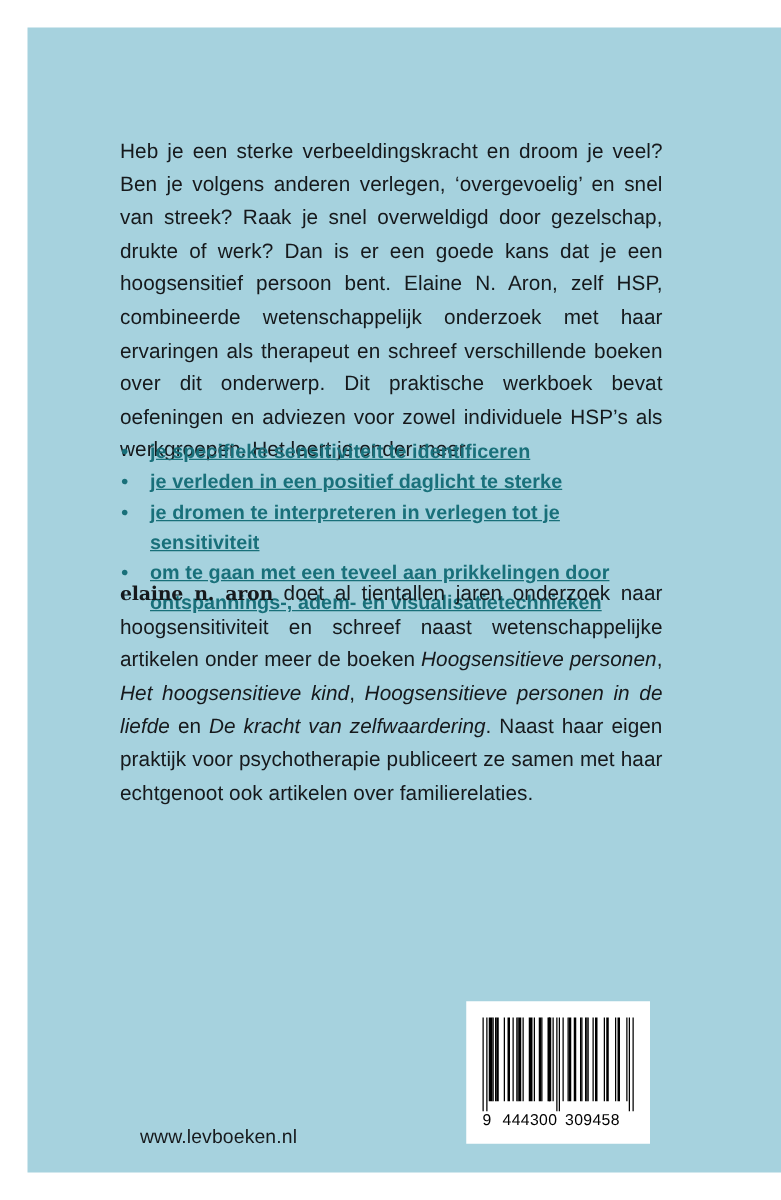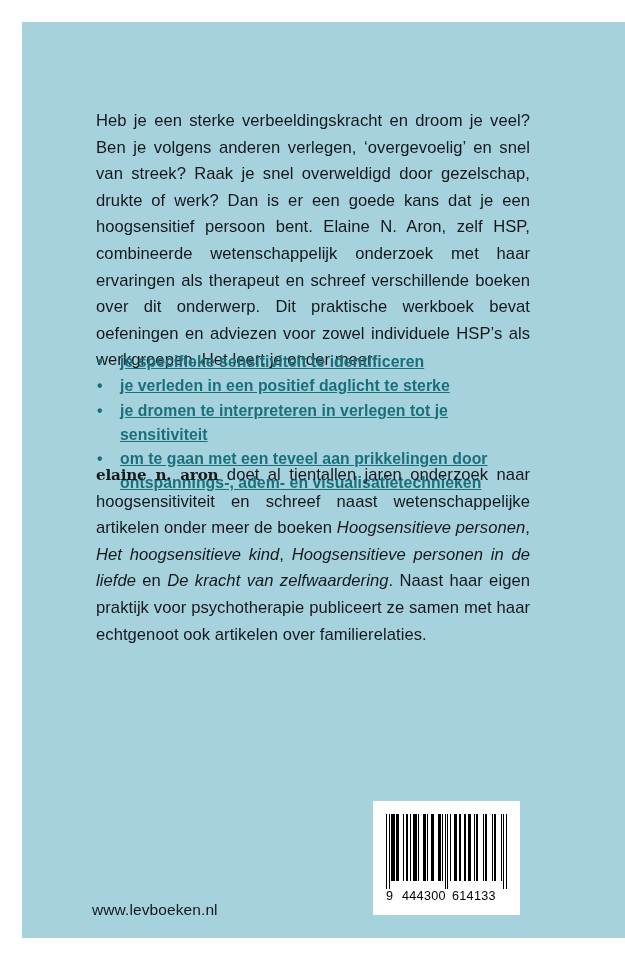--- a/index.html
+++ b/index.html
@@ -95,21 +95,21 @@
     letter-spacing: -0.2px;
     color: #16191c;
   }
   #author-bio .book-title {
     font-style: italic;
   }
 
   
   #site-url {
     position: absolute;
-    left: 70px;
+    left: 90px;
     top: 879px;   
     font-size: 15.5px;
     color: #16191c;
     letter-spacing: 0.1px;
     white-space: nowrap;
   }
 
   
   #barcode-box {
     position: absolute;
@@ -240,18 +240,18 @@
           <span class="bar guard" style="left:82.1053%;width:1.0737%"></span>
           <span class="bar guard" style="left:87.3684%;width:1.0737%"></span>
           <span class="bar guard" style="left:89.4737%;width:1.0737%"></span>
           <span class="bar guard" style="left:94.7368%;width:1.0737%"></span>
           <span class="bar" style="left:96.8421%;width:1.0737%"></span>
           <span class="bar" style="left:98.9474%;width:1.0737%"></span>
         </div>
       <div id="barcode-digits">
         <span class="d-lead">9</span>
         <span class="d-left">444300</span>
-        <span class="d-right">614133</span>
+        <span class="d-right">309458</span>
       </div>
     </div>
 
   </div>
 </div>
 
 </body></html>

